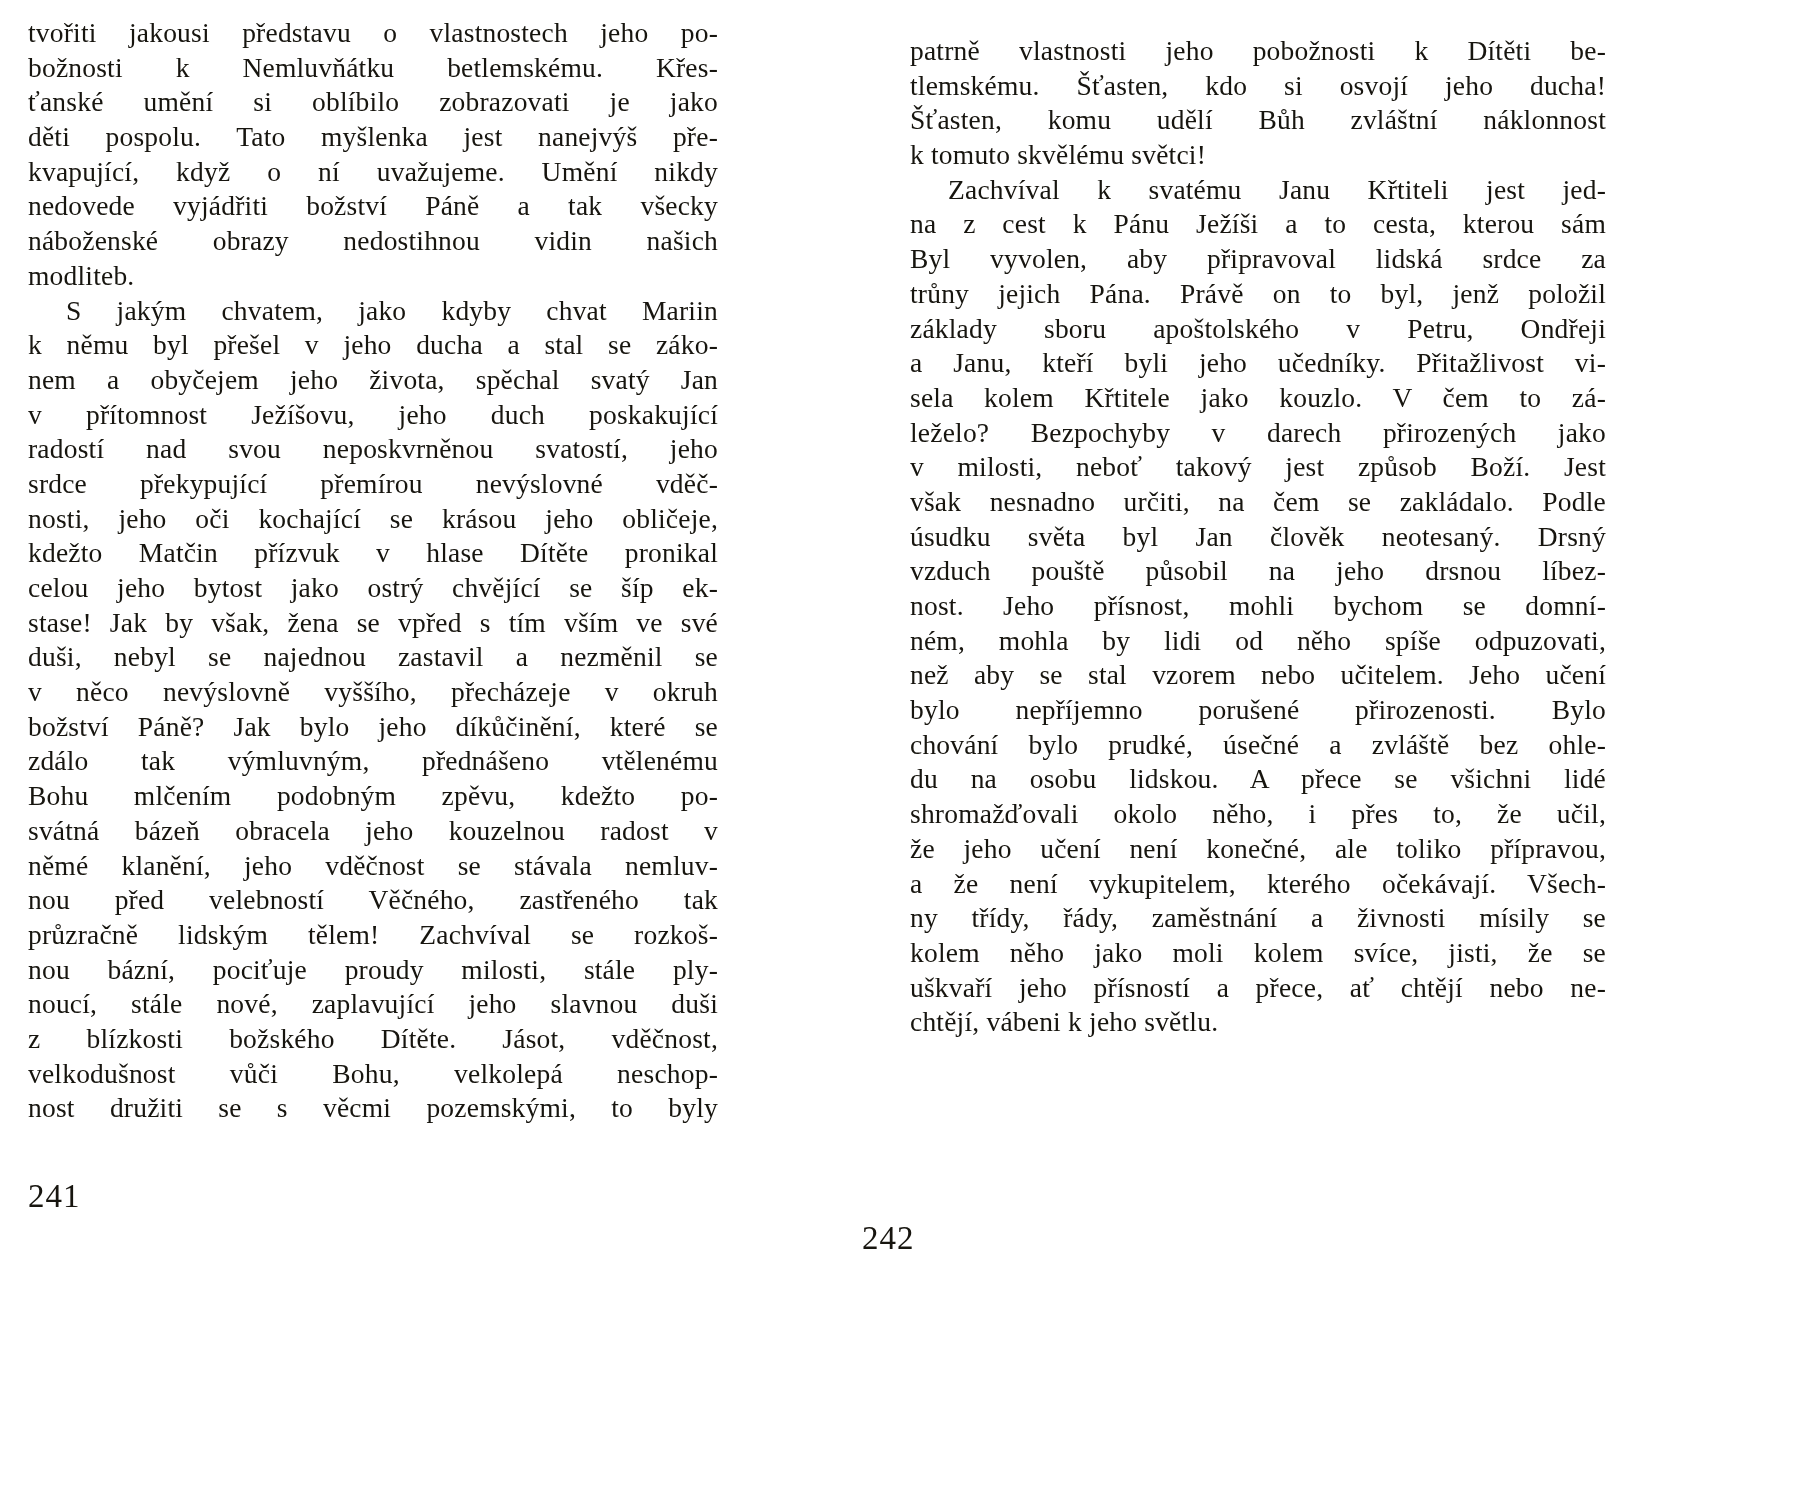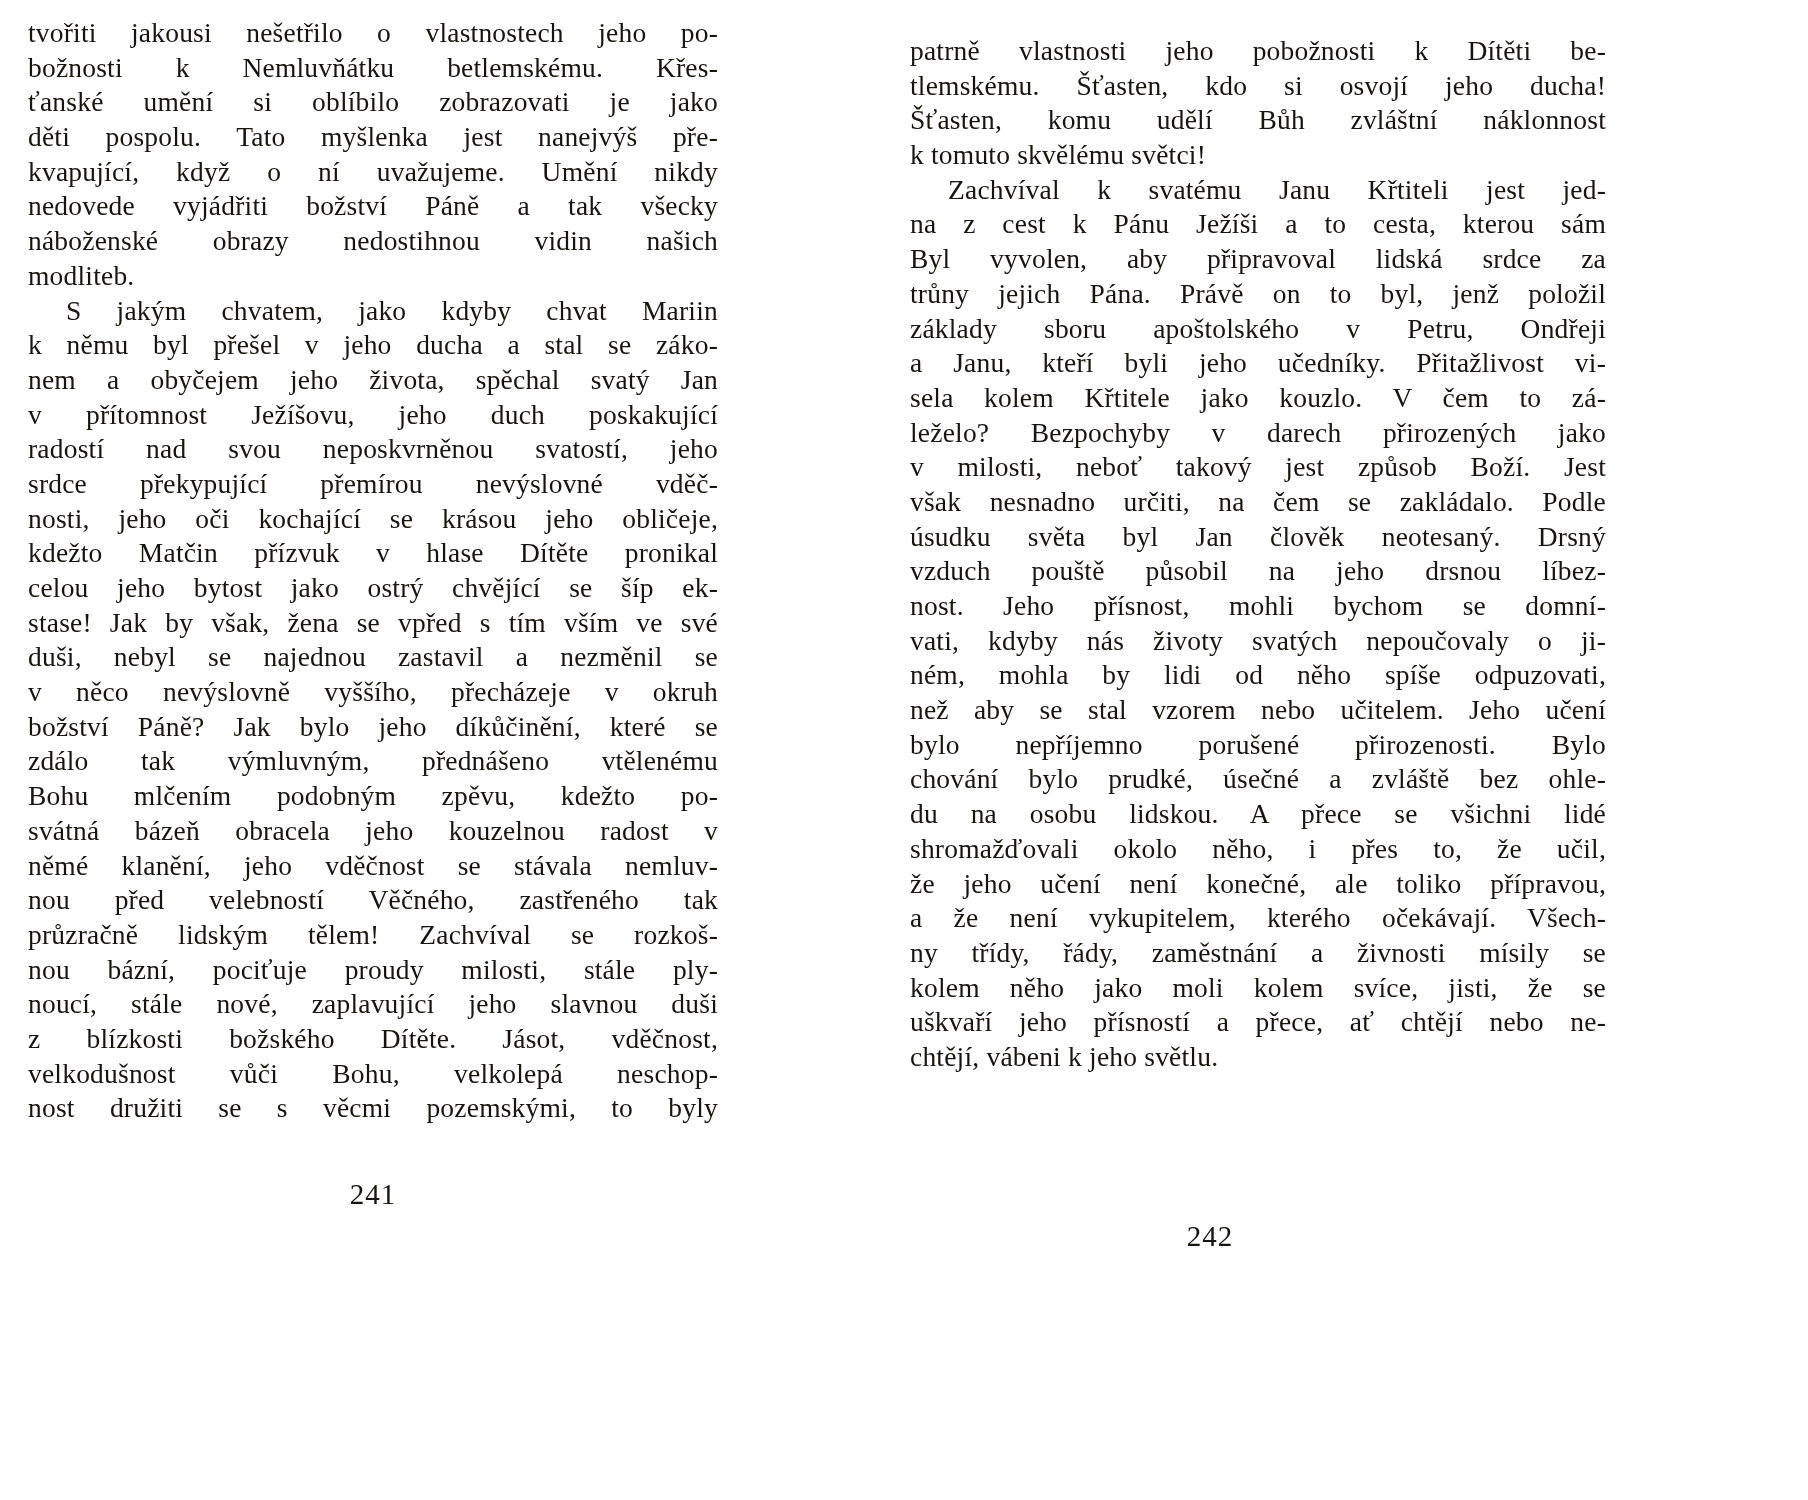--- a/index.html
+++ b/index.html
@@ -35,35 +35,35 @@
     height: 34.7px;
     overflow: hidden;
     white-space: nowrap;
   }
   
   .text-line { white-space: normal; }
   .text-line.last-free { text-align-last: left; }
   .text-line.indent { text-indent: 38px; }
   .page-number {
     position: absolute;
-    font-size: 29px;
-    text-align: center;
+    font-size: 33px;
+    text-align: left;
     letter-spacing: 1px;
   }
   .num-left  { left: 28px;  top: 1178px; width: 690px; }
   .num-right { left: 862px; top: 1220px; width: 696px; }
 </style>
 </head>
 <body style="background: rgb(255, 255, 255); color: rgb(23, 21, 15);">
 
 <div class="spread">
 
   <div class="column col-left">
       <div class="paragraph">
-        <div class="text-line">tvořiti jakousi nešetřilo o vlastnostech jeho po-</div>
+        <div class="text-line">tvořiti jakousi představu o vlastnostech jeho po-</div>
         <div class="text-line">božnosti k Nemluvňátku betlemskému. Křes-</div>
         <div class="text-line">ťanské umění si oblíbilo zobrazovati je jako</div>
         <div class="text-line">děti pospolu. Tato myšlenka jest nanejvýš pře-</div>
         <div class="text-line">kvapující, když o ní uvažujeme. Umění nikdy</div>
         <div class="text-line">nedovede vyjádřiti božství Páně a tak všecky</div>
         <div class="text-line">náboženské obrazy nedostihnou vidin našich</div>
         <div class="text-line last-free">modliteb.</div>
       </div>
       <div class="paragraph">
         <div class="text-line indent">S jakým chvatem, jako kdyby chvat Mariin</div>
@@ -109,21 +109,20 @@
         <div class="text-line">trůny jejich Pána. Právě on to byl, jenž položil</div>
         <div class="text-line">základy sboru apoštolského v Petru, Ondřeji</div>
         <div class="text-line">a Janu, kteří byli jeho učedníky. Přitažlivost vi-</div>
         <div class="text-line">sela kolem Křtitele jako kouzlo. V čem to zá-</div>
         <div class="text-line">leželo? Bezpochyby v darech přirozených jako</div>
         <div class="text-line">v milosti, neboť takový jest způsob Boží. Jest</div>
         <div class="text-line">však nesnadno určiti, na čem se zakládalo. Podle</div>
         <div class="text-line">úsudku světa byl Jan člověk neotesaný. Drsný</div>
         <div class="text-line">vzduch pouště působil na jeho drsnou líbez-</div>
         <div class="text-line">nost. Jeho přísnost, mohli bychom se domní-</div>
-        <div class="text-line">vati, kdyby nás životy svatých nepoučovaly o ji-</div>
         <div class="text-line">ném, mohla by lidi od něho spíše odpuzovati,</div>
         <div class="text-line">než aby se stal vzorem nebo učitelem. Jeho učení</div>
         <div class="text-line">bylo nepříjemno porušené přirozenosti. Bylo</div>
         <div class="text-line">chování bylo prudké, úsečné a zvláště bez ohle-</div>
         <div class="text-line">du na osobu lidskou. A přece se všichni lidé</div>
         <div class="text-line">shromažďovali okolo něho, i přes to, že učil,</div>
         <div class="text-line">že jeho učení není konečné, ale toliko přípravou,</div>
         <div class="text-line">a že není vykupitelem, kterého očekávají. Všech-</div>
         <div class="text-line">ny třídy, řády, zaměstnání a živnosti mísily se</div>
         <div class="text-line">kolem něho jako moli kolem svíce, jisti, že se</div>

